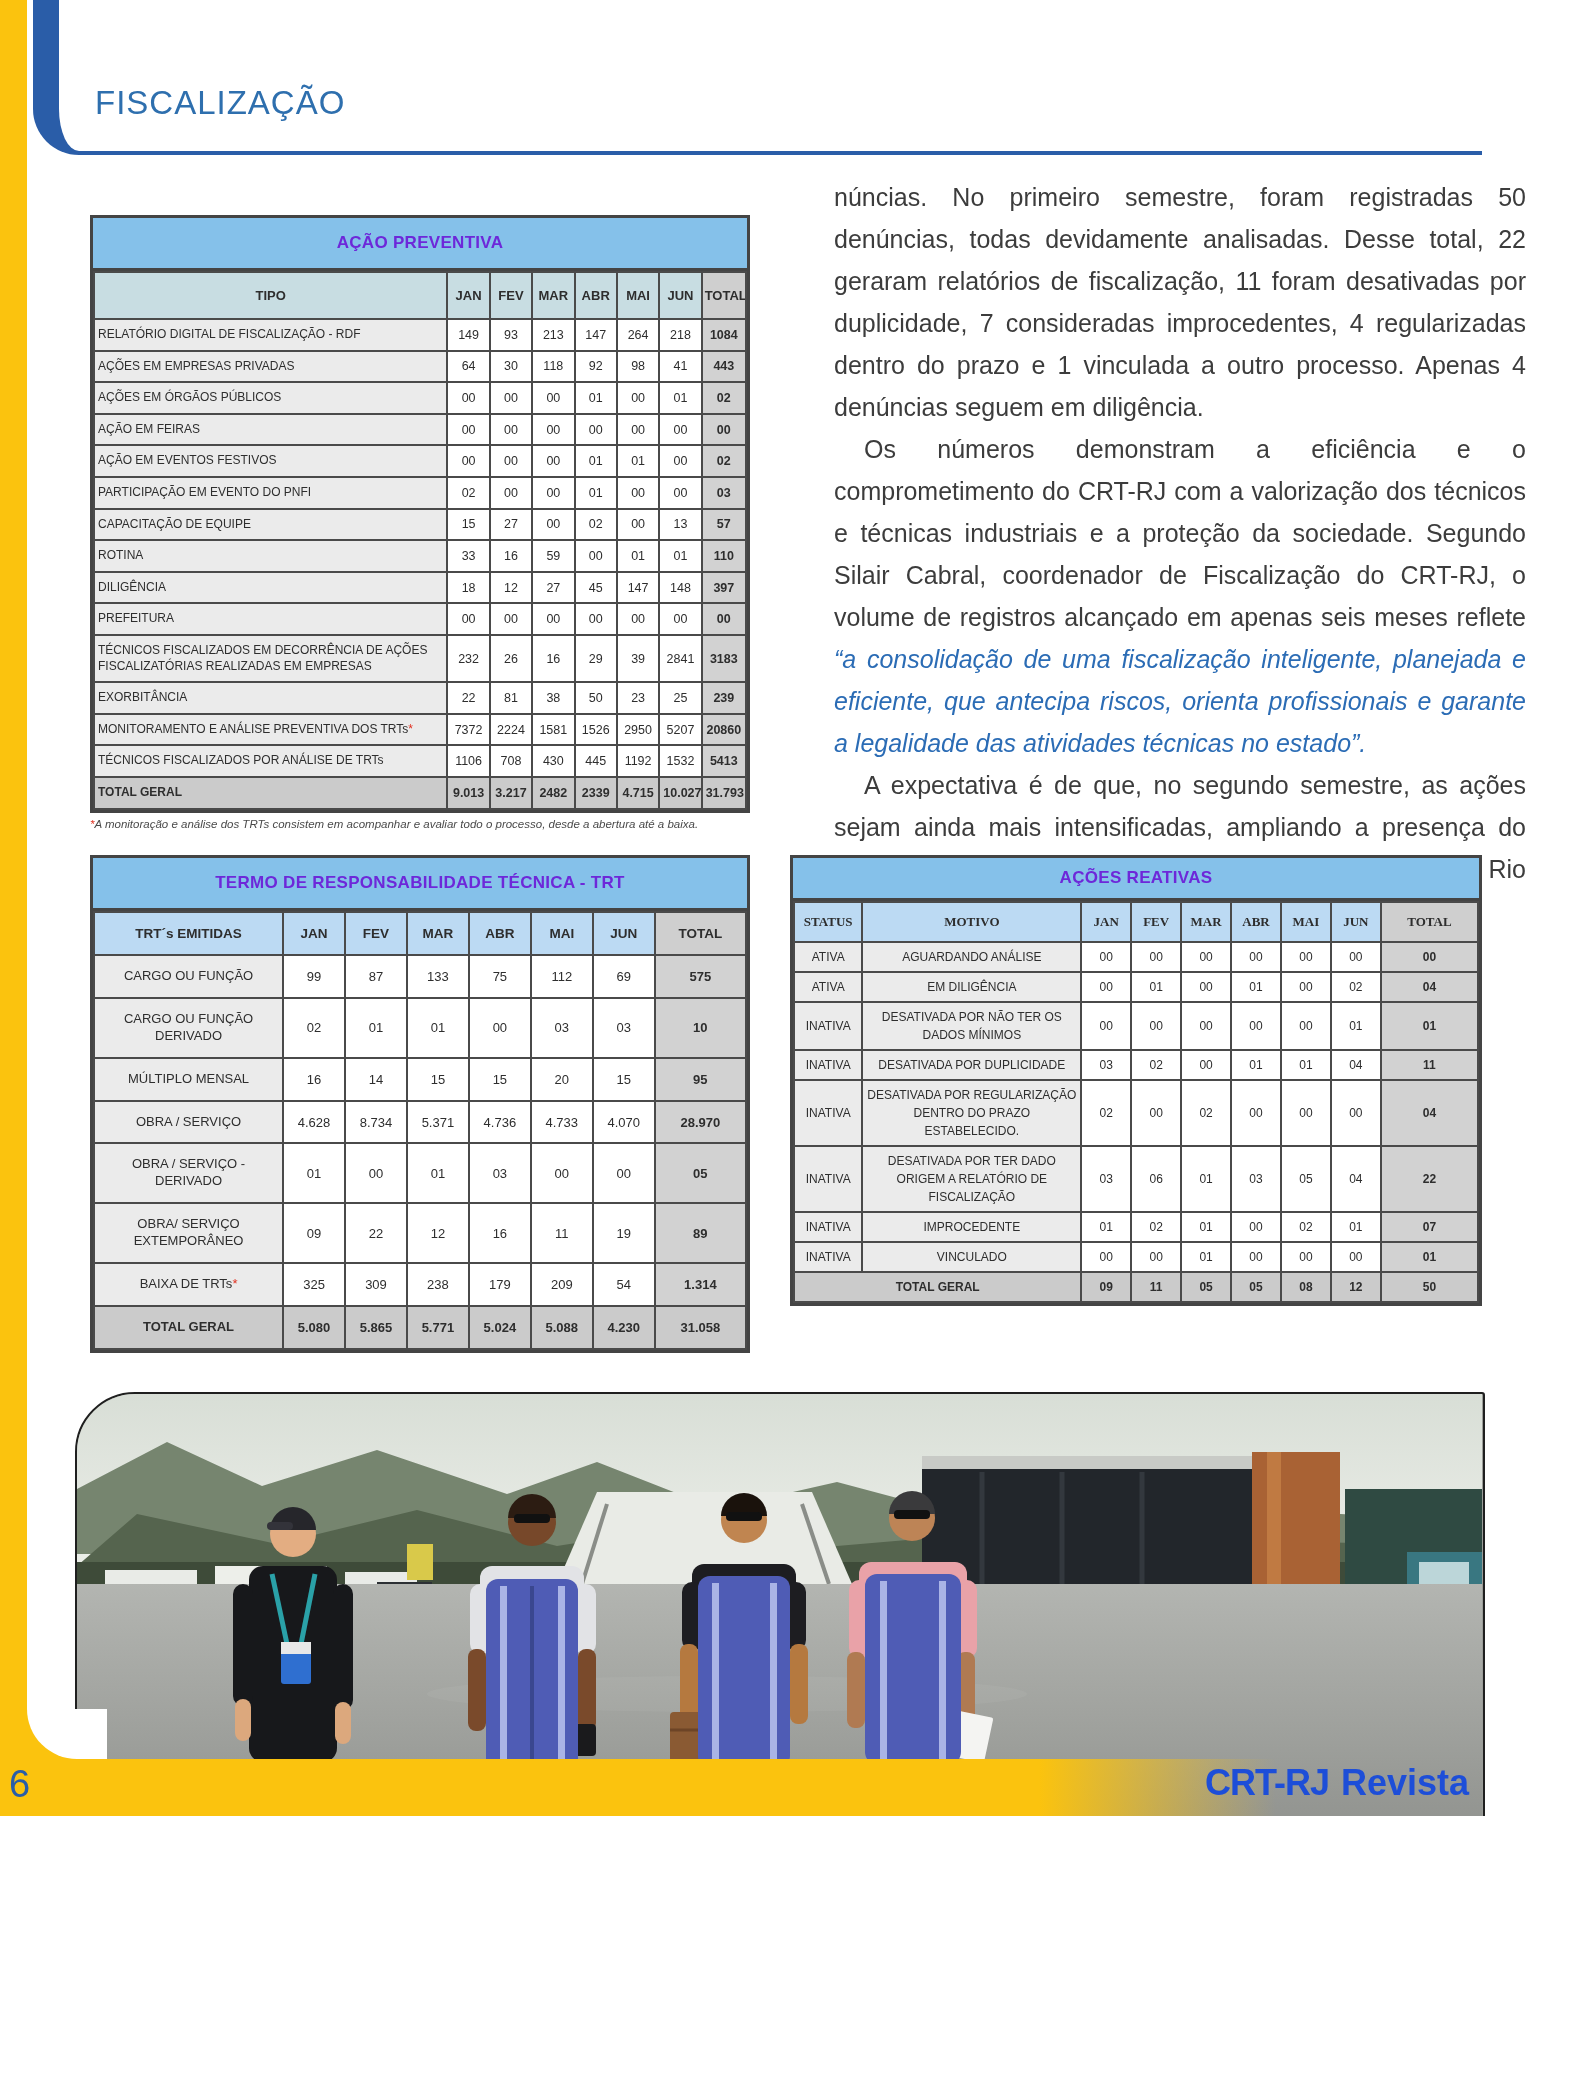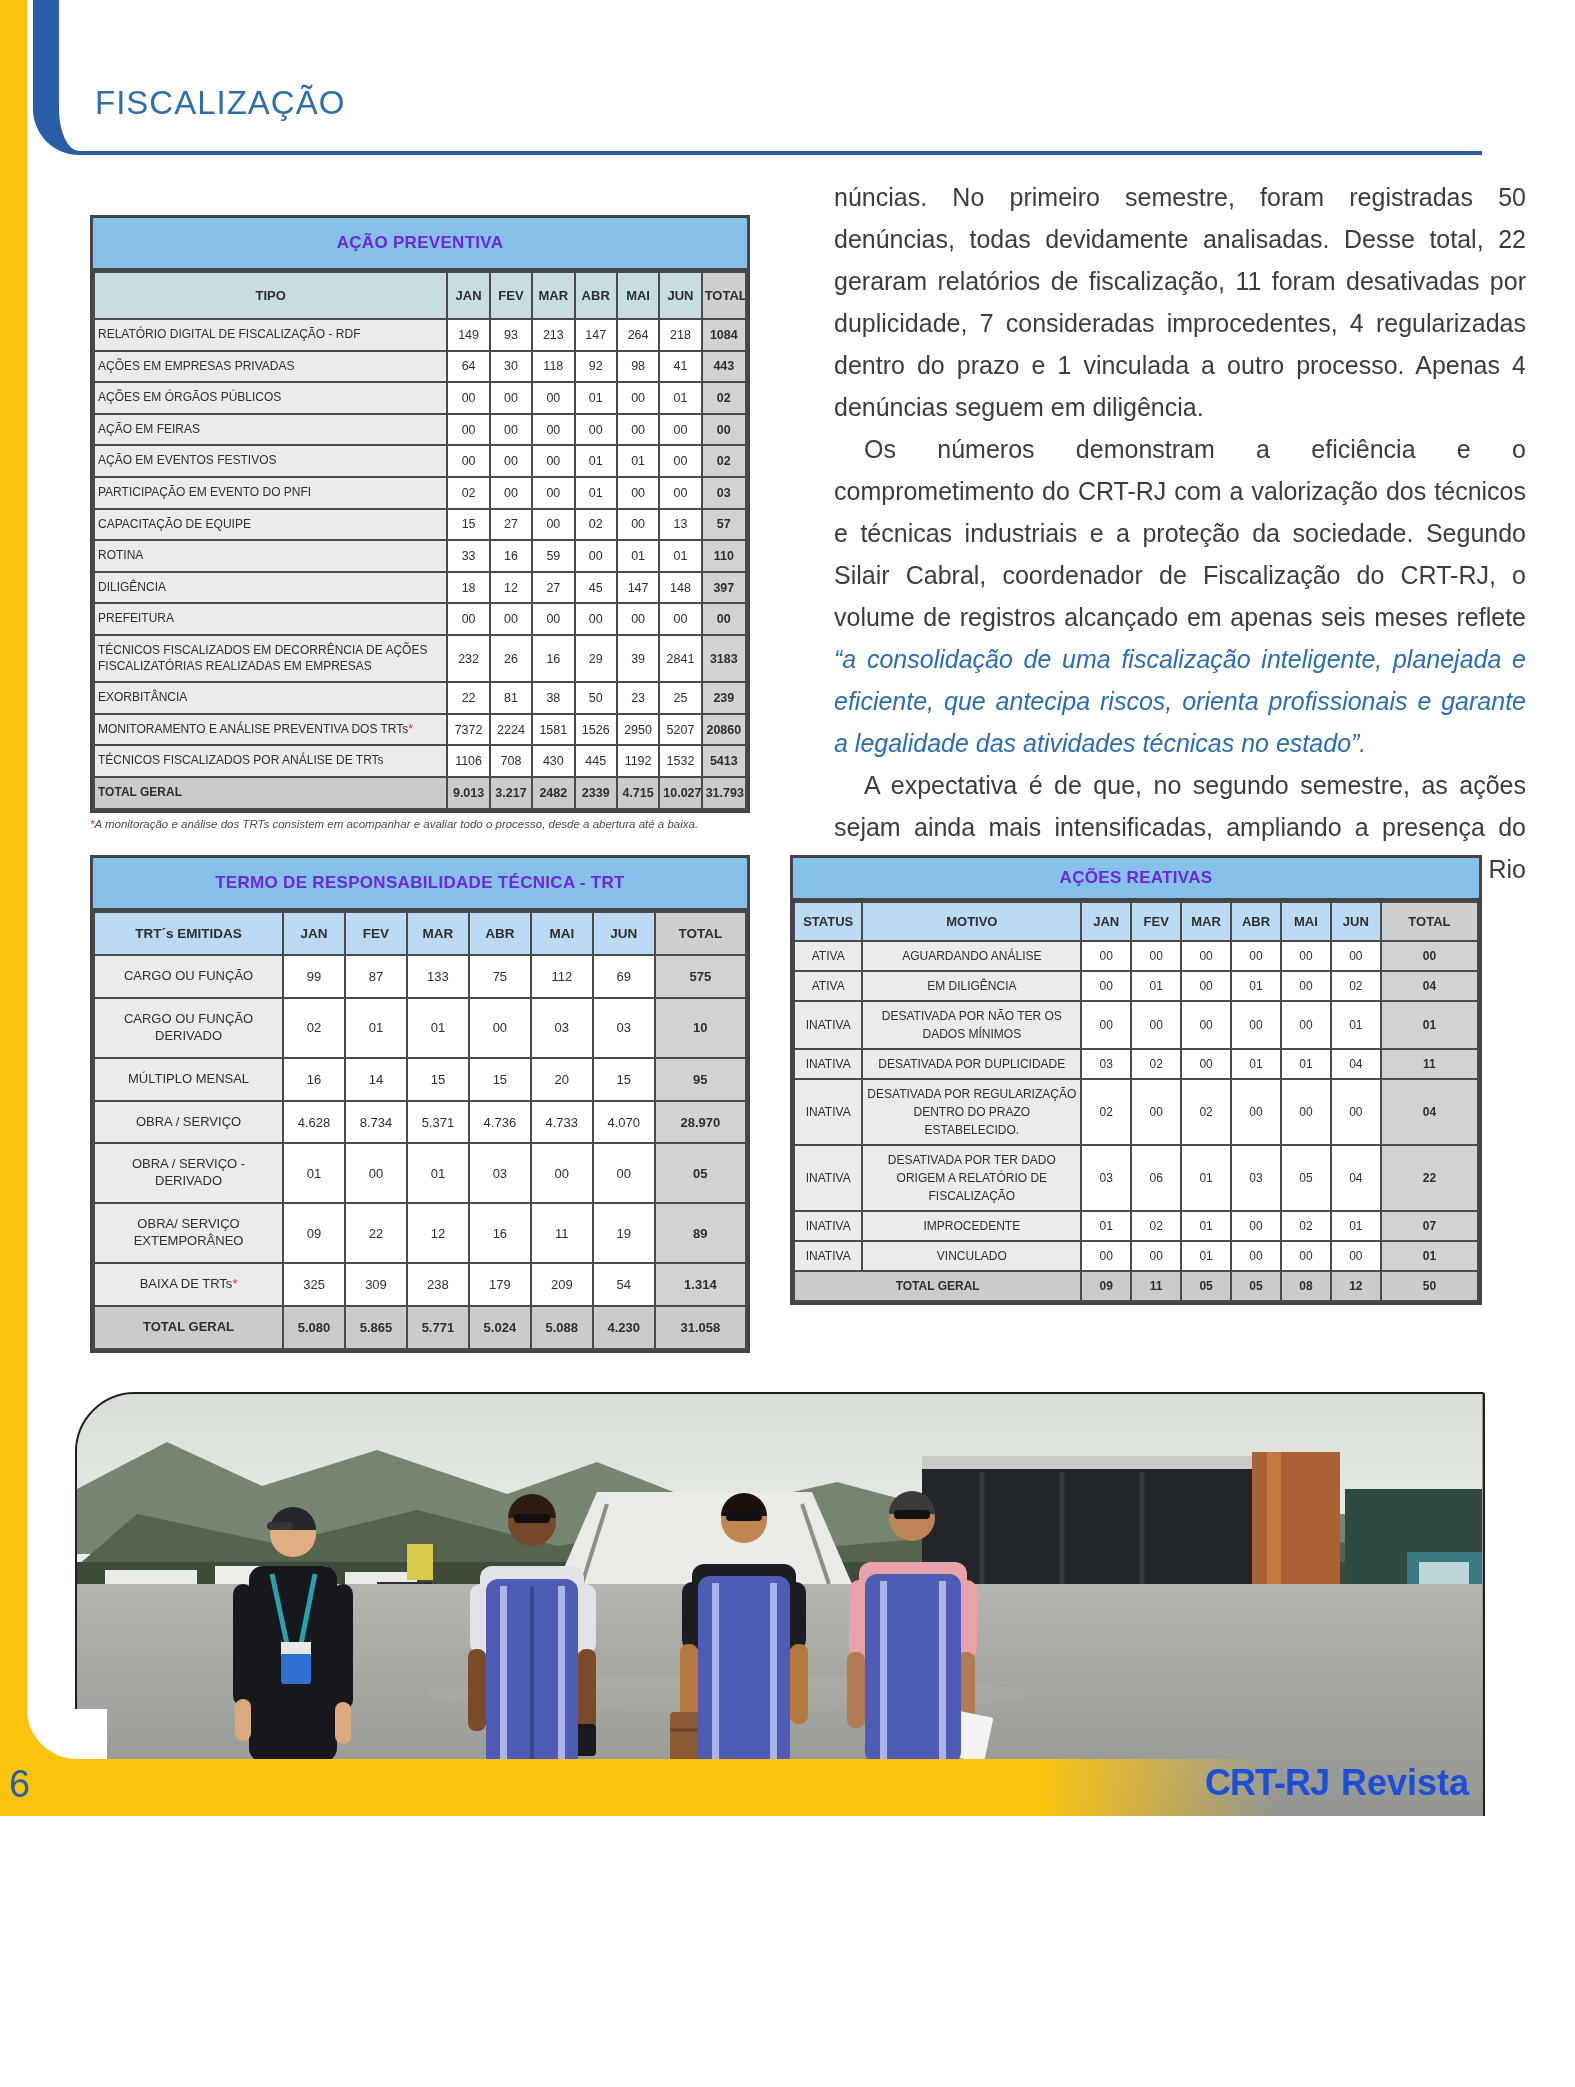--- a/index.html
+++ b/index.html
@@ -52,21 +52,21 @@
   .t-prev td{padding:7px 3px;}
   .t-prev td.lbl{font-size:12px;}
   .footnote{font-style:italic;font-size:11.5px;color:#4a4a4a;margin-top:5px;}
 
   .t-trt th{background:#BCDAF3;padding:13px 2px;font-size:13.5px;}
   .t-trt th.total-h{background:#cfcfcf;}
   .t-trt td{padding:12px 4px;font-size:13px;}
   .t-trt td.lbl{text-align:center;padding-left:4px;margin-top:21px;}
 
   .t-rea .tbl-title{padding:10px 0;}
-  .t-rea th{background:#BCDAF3;padding:11px 2px;font-size:13px;}
+  .t-rea th{background:#BCDAF3;padding:11px 2px;font-size:13px;font-family:Liberation Serif, serif;}
   .t-rea th.total-h{background:#cfcfcf;}
   .t-rea td{padding:5px 3px;font-size:12px;line-height:1.5;}
   .t-rea td.lbl{text-align:center;padding-left:3px;}
 
   
   .photo{position:absolute;left:75px;top:1392px;width:1406px;height:572px;
          border:2px solid #1f1f1f;border-radius:60px 3px 3px 3px;overflow:hidden;background:#9a9c98;}
   .photo svg{display:block;}
   .caption{position:absolute;right:80px;bottom:26px;background:#FBC707;color:#0c4a6e;
            font-size:18px;letter-spacing:1.6px;padding:13px 27px;border-radius:24px 4px 4px 24px;}

